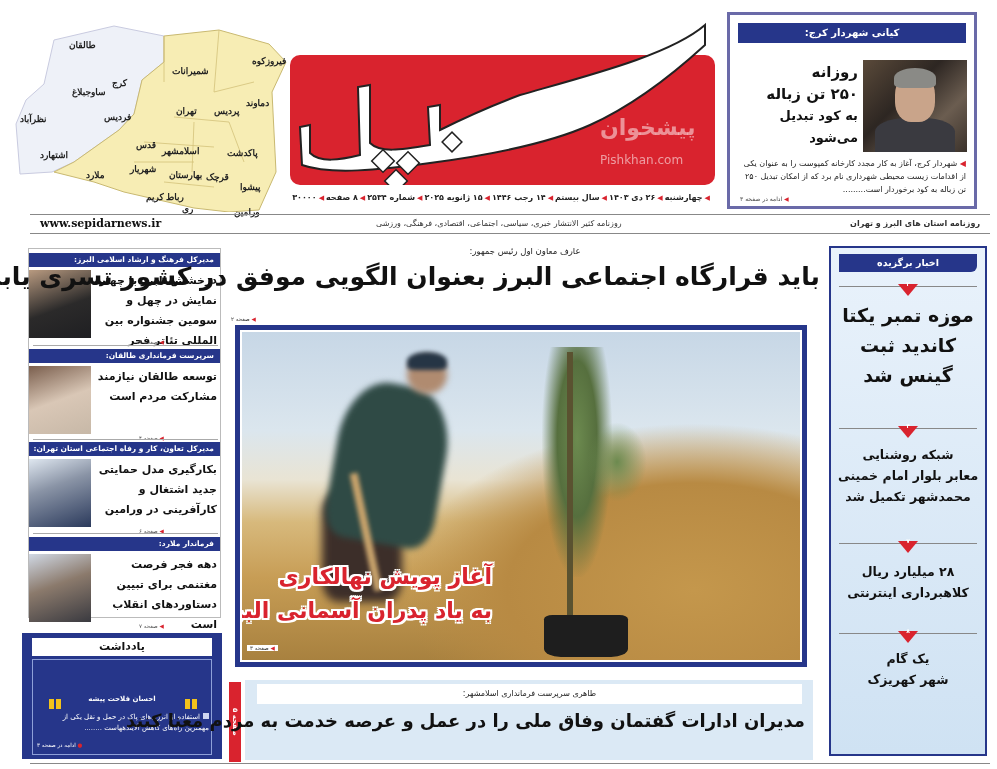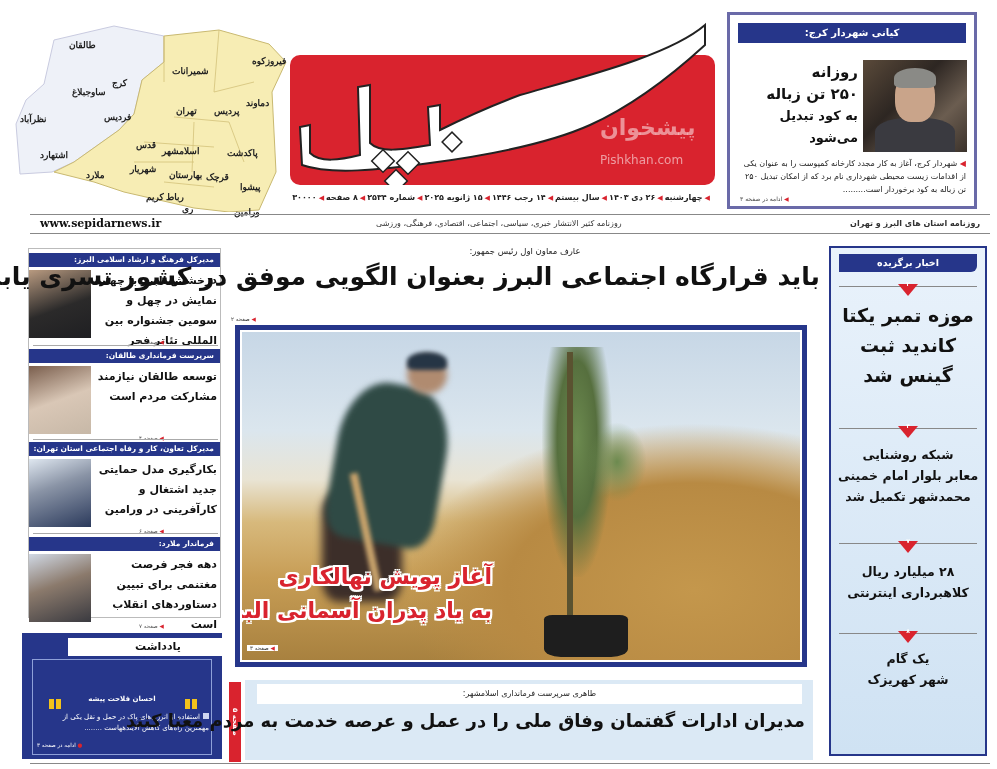--- a/index.html
+++ b/index.html
@@ -41,21 +41,21 @@
   .lcol { left: 28px; top: 248px; width: 193px; height: 370px; border: 1px solid #bbb; }
   .lstory { position: absolute; left: 0; width: 193px; }
   .lstory .lk { position: absolute; left: 0; top: 0; width: 191px; height: 14px; background: #26368a; color: #fff; font-size: 7.5px; font-weight: bold; text-align: right; padding-right: 6px; line-height: 14px; white-space: nowrap; overflow: hidden; }
   .lstory .lp { position: absolute; left: 0; top: 17px; width: 62px; height: 68px; }
   .lstory .lh { position: absolute; left: 66px; top: 18px; width: 122px; font-size: 11px; font-weight: bold; line-height: 20px; text-align: right; color: #111; }
   .lstory .lref { position: absolute; left: 110px; top: 86px; font-size: 5.5px; color: #555; }
   .lstory .lref .tri { color: #d9232e; }
   .lsep { position: absolute; left: 4px; width: 185px; height: 1px; background: #aaa; }
 
   .note { left: 22px; top: 633px; width: 200px; height: 126px; background: #26368a; border: 2px solid #26368a; }
-  .note .nt { position: absolute; left: 8px; top: 3px; width: 180px; height: 18px; background: #fff; color: #111; font-size: 11px; font-weight: bold; text-align: center; line-height: 18px; margin-left: 36px; }
+  .note .nt { position: absolute; left: 8px; top: 3px; width: 180px; height: 18px; background: #fff; color: #111; font-size: 11px; font-weight: bold; text-align: center; line-height: 18px; }
   .note .ninner { position: absolute; left: 8px; top: 24px; width: 180px; height: 96px; border: 1px solid #8fa0d8; }
   .note .nh { position: absolute; left: 0; top: 4px; width: 178px; font-size: 8.5px; font-weight: bold; text-align: center; color: #fff; line-height: 13px; }
   .note .nauth { position: absolute; left: 0; top: 35px; width: 178px; font-size: 7px; font-weight: bold; text-align: center; color: #fff; }
   .note .nq { position: absolute; top: 34px; width: 14px; height: 10px; }
   .note .nq span { display: inline-block; width: 5px; height: 10px; background: #f2c21b; margin-left: 2px; }
   .note .nb { position: absolute; left: 4px; top: 52px; width: 172px; font-size: 7px; color: #fff; text-align: right; line-height: 11px; }
   .note .nb .sq { display: inline-block; width: 6px; height: 6px; background: #cfd6f0; margin-left: 3px; }
   .note .nmore { position: absolute; left: 4px; top: 82px; font-size: 5.5px; color: #fff; }
   .note .nmore .dot { color: #d9232e; }
 

